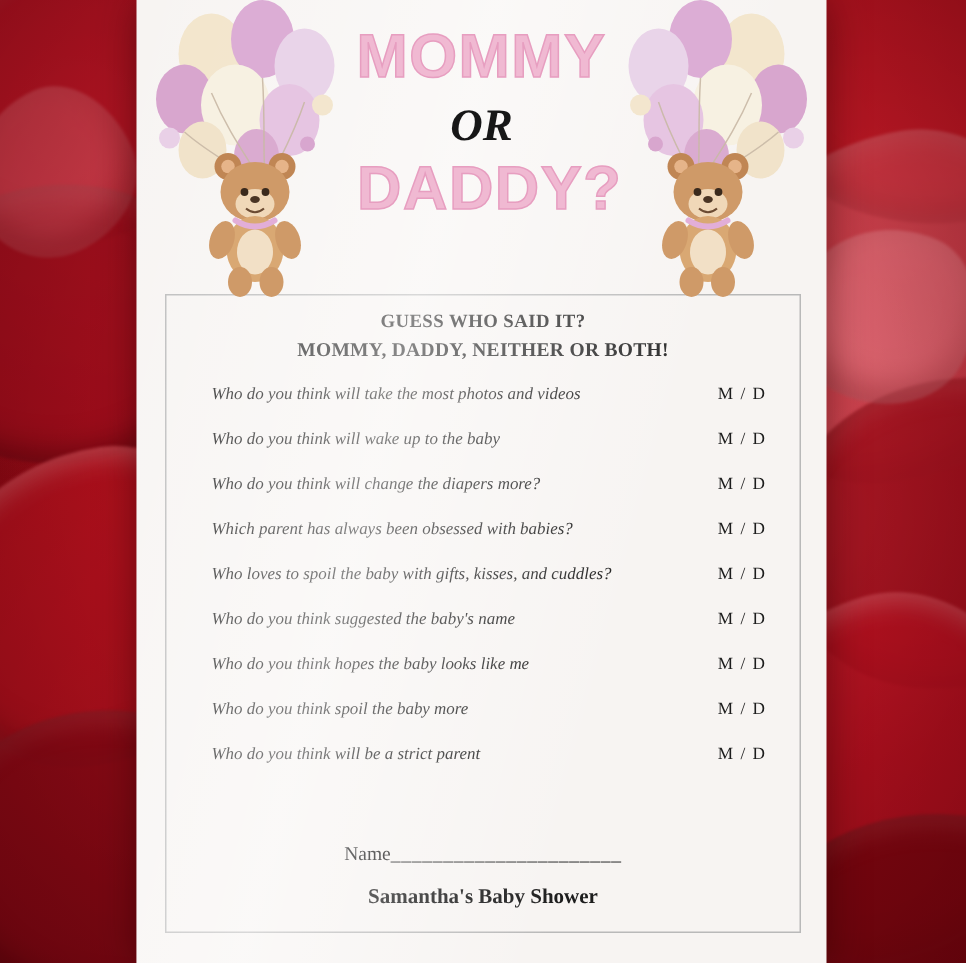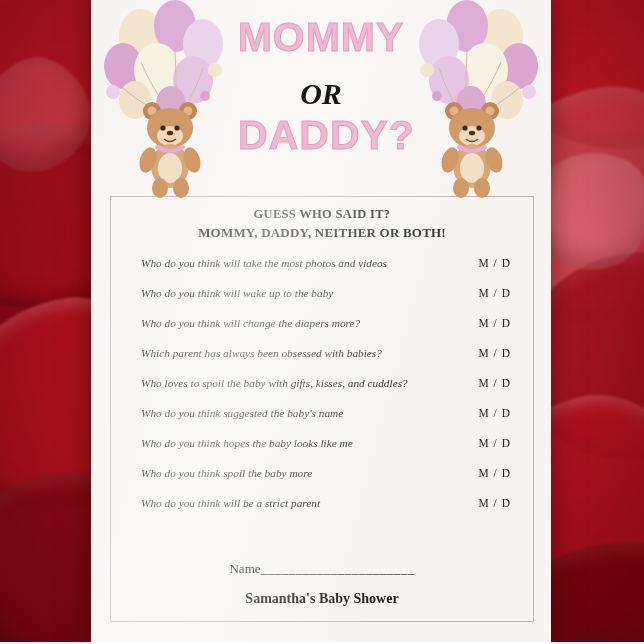--- a/index.html
+++ b/index.html
@@ -82,21 +82,21 @@
     -webkit-text-stroke: 1px #e79ec0;
     line-height: 1.05;
   }
   .t-or {
     font-family: "Liberation Serif", serif;
     font-style: italic;
     font-weight: bold;
     font-size: 30px;
     color: #171717;
     line-height: 1.15;
-    margin-top: 18px;
+    margin-top: 8px;
   }
   .t-daddy {
     font-family: "Liberation Sans", sans-serif;
     font-weight: bold;
     font-size: 41px;
     letter-spacing: 1px;
     color: #f0b9d2;
     -webkit-text-stroke: 1px #e79ec0;
     line-height: 1.05;
     margin-top: 2px;

